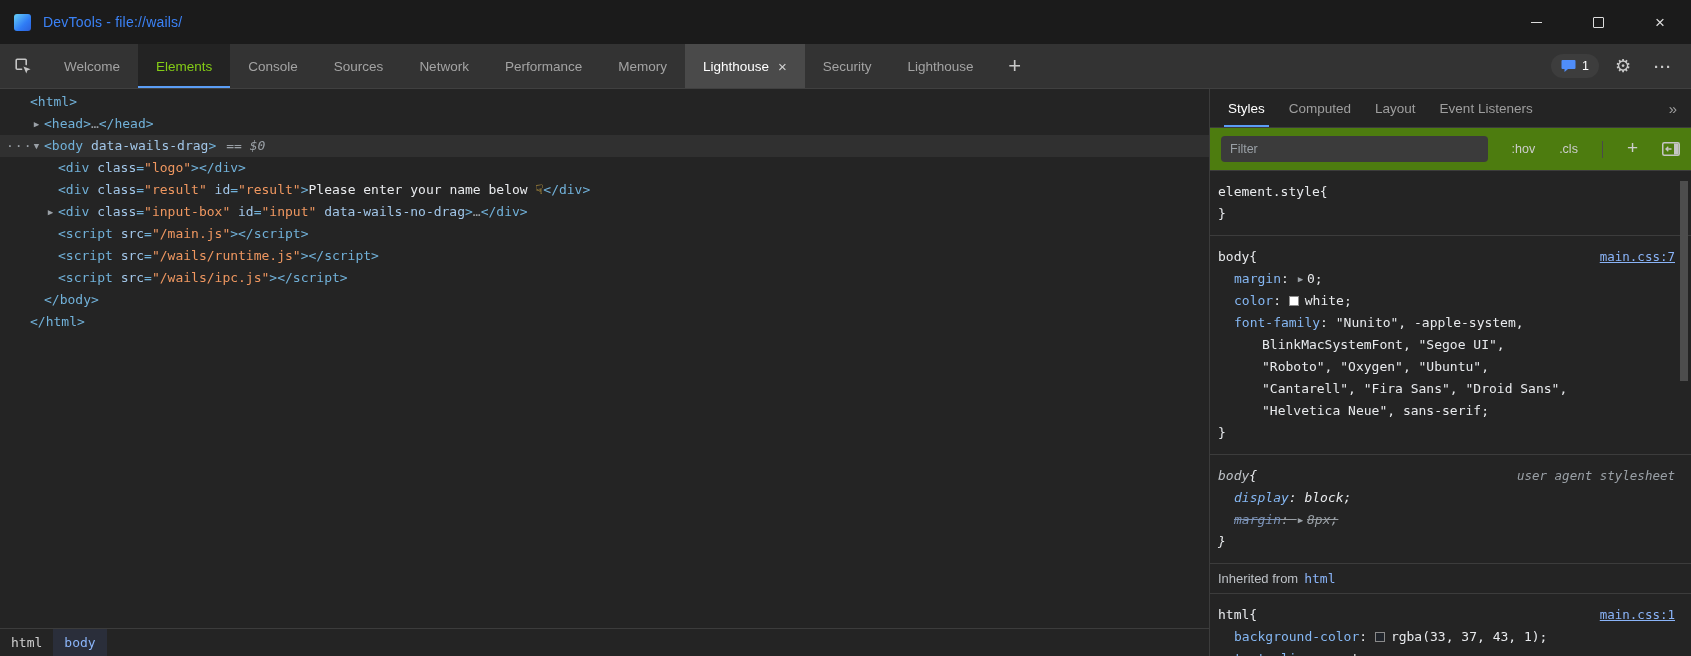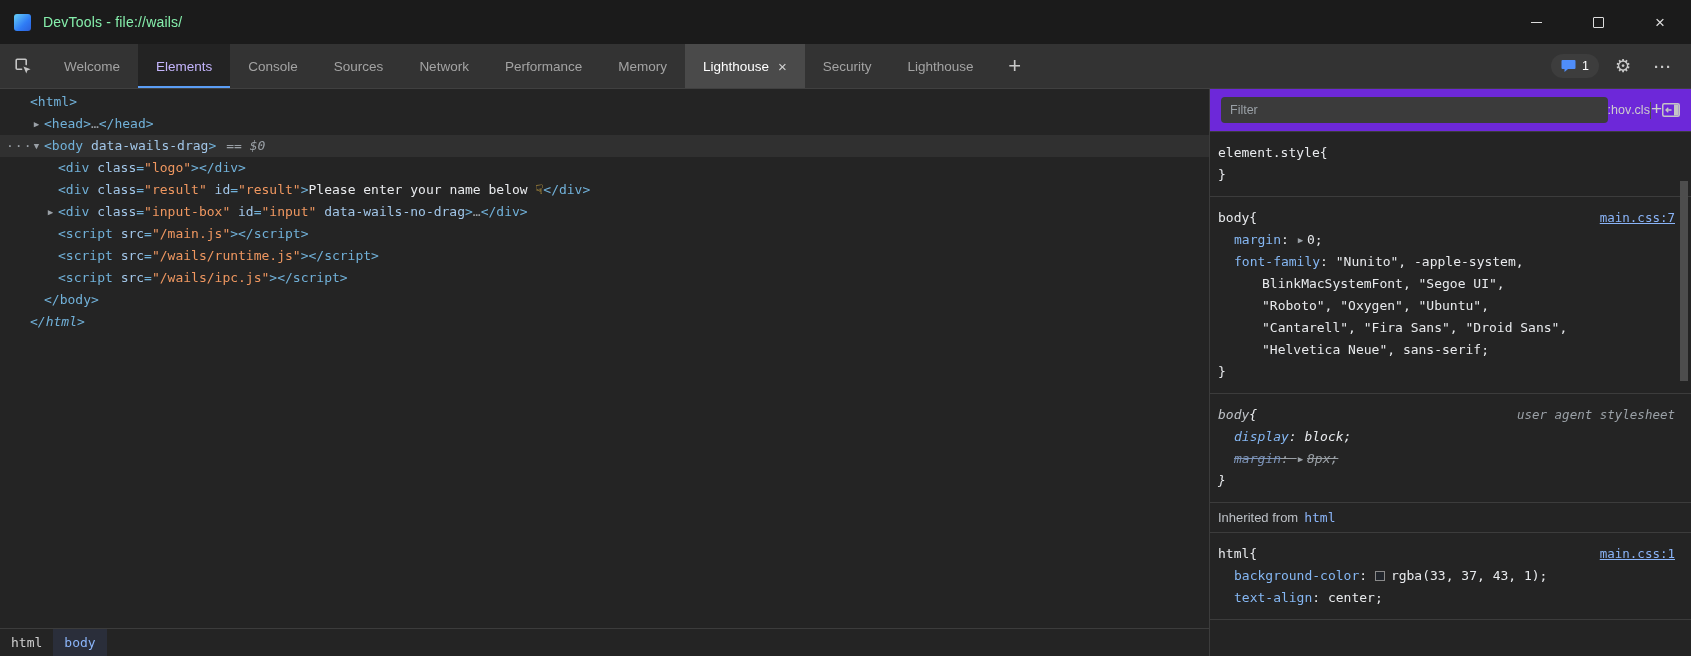--- a/index.html
+++ b/index.html
@@ -6,32 +6,32 @@
   html,body { background:#000; }
   .window {
     width:1691px; height:656px; position:relative; overflow:hidden;
     background:#242424; display:flex; flex-direction:column;
     font-family:"Liberation Sans", sans-serif; color:#e8eaed;
   }
   
   .titlebar { flex:0 0 44px; background:#1b1b1b; display:flex; align-items:center; padding-left:14px; }
   .app-icon { width:17px; height:17px; border-radius:3px; margin-right:12px;
     background:linear-gradient(135deg,#67d1f8 0%, #2f7cf6 60%, #2b5fd9 100%); }
-  .title { color:#86efac; font-size:14px; letter-spacing:.2px; }
+  .title { color:#3b82f6; font-size:14px; letter-spacing:.2px; }
   .win-controls { margin-left:auto; display:flex; height:100%; }
   .win-btn { width:62px; height:100%; display:flex; align-items:center; justify-content:center; color:#dcdcdc; }
   .glyph-min { display:block; width:11px; height:1px; background:#dcdcdc; }
   .glyph-max { display:block; width:11px; height:11px; border:1px solid #dcdcdc; border-radius:1px; }
   .glyph-close { font-size:17px; line-height:1; }
   
   .toolbar { flex:0 0 45px; background:#333333; border-bottom:1px solid #404040; display:flex; align-items:stretch; }
   .inspect-btn { width:46px; display:flex; align-items:center; justify-content:center; }
   .tabs { display:flex; align-items:stretch; }
   .tab { padding:0 18px; display:flex; align-items:center; gap:9px; color:#a3a3a3; font-size:13.5px; position:relative; white-space:nowrap; }
-  .tab.active { color:#c4b5fd; background:#232323; }
+  .tab.active { color:#84cc16; background:#232323; }
   .tab.active::after { content:""; position:absolute; left:0; right:0; bottom:0; height:2.5px; background:var(--tab-underline,#5b9df5); }
   .tab.opentool { background:#4a4a4a; color:#ffffff; }
   .tab-close { color:#d2d2d2; font-size:15px; }
   .add-tab { width:46px; display:flex; align-items:center; justify-content:center; color:#c8c8c8; font-size:22px; font-weight:300; }
   .toolbar-right { margin-left:auto; display:flex; align-items:center; gap:8px; padding-right:12px; }
   .issues-pill { background:#3d3d3d; border-radius:12px; height:24px; display:flex; align-items:center; gap:6px; padding:0 10px; color:#ffffff; font-size:12.5px; }
   .icon-btn { width:32px; height:32px; display:flex; align-items:center; justify-content:center; color:#c9c9c9; }
   .gear-glyph { font-size:18px; }
   .more-glyph { font-size:15px; letter-spacing:1px; font-weight:bold; }
   
@@ -53,21 +53,21 @@
   .crumbs { flex:0 0 28px; border-top:1px solid #3c3c3c; display:flex; align-items:stretch; font-family:"DejaVu Sans Mono", monospace; font-size:13px; }
   .crumb { padding:0 11px; display:flex; align-items:center; color:#cfcfcf; }
   .crumb.active { color:var(--accent,#8ab4f8); background:rgba(99,139,255,0.10); }
   
   .styles-panel { flex:1; min-width:0; display:flex; flex-direction:column; background:#242424; position:relative; }
   .side-tabs { flex:0 0 39px; display:flex; align-items:stretch; border-bottom:1px solid #3c3c3c; padding-left:6px; }
   .side-tab { padding:0 12px; display:flex; align-items:center; color:#9e9e9e; font-size:13.5px; position:relative; white-space:nowrap; }
   .side-tab.active { color:#ffffff; }
   .side-tab.active::after { content:""; position:absolute; left:8px; right:8px; bottom:0; height:2.5px; background:var(--tab-underline,#5b9df5); }
   .more-tabs { margin-left:auto; display:flex; align-items:center; padding:0 14px; color:#9e9e9e; font-size:15px; }
-  .filter-row { flex:0 0 43px; display:flex; align-items:center; gap:0; padding:0 11px; background:#6d28d9; border-bottom:1px solid #3c3c3c; }
+  .filter-row { flex:0 0 43px; display:flex; align-items:center; gap:24px; padding:0 11px; background:#4d7c0f; border-bottom:1px solid #3c3c3c; }
   .filter-input { flex:1; min-width:0; height:26px; background:#3b3b3b; border:none; border-radius:4px; padding:0 9px;
     color:#e8eaed; font-size:12.5px; font-family:"Liberation Sans", sans-serif; outline:none; }
   .filter-input::placeholder { color:#9aa0a6; }
   .tool-txt { color:#cdcdcd; font-size:12.5px; }
   .vdiv { width:1px; height:17px; background:#4a4a4a; }
   .tool-plus { color:#cdcdcd; font-size:19px; font-weight:300; margin-top:-2px; }
   .tool-icon { display:flex; align-items:center; }
   
   .sections { flex:1; overflow:hidden; font-family:"DejaVu Sans Mono", monospace; font-size:13px; }
   .sec { border-bottom:1px solid #3c3c3c; padding:10px 0; }
@@ -178,29 +178,46 @@
           <div class="tree-line" style="padding-left: 30px;"><span class="tk-t">&lt;html&gt;</span></div>
           <div class="tree-line" style="padding-left: 44px;"><span class="arrow">▶</span><span class="tk-t">&lt;head&gt;</span><span class="tk-d">…</span><span class="tk-t">&lt;/head&gt;</span></div>
           <div class="tree-line selected" style="padding-left: 44px;"><span class="gutter-dots">···</span><span class="arrow">▼</span><span class="tk-t">&lt;body</span><span class="tk-a"> data-wails-drag</span><span class="tk-t">&gt;</span><span class="node-suffix">== $0</span></div>
           <div class="tree-line" style="padding-left: 58px;"><span class="tk-t">&lt;div </span><span class="tk-a">class</span><span class="tk-t">=</span><span class="tk-v">"logo"</span><span class="tk-t">&gt;&lt;/div&gt;</span></div>
           <div class="tree-line" style="padding-left: 58px;"><span class="tk-t">&lt;div </span><span class="tk-a">class</span><span class="tk-t">=</span><span class="tk-v">"result"</span><span class="tk-a"> id</span><span class="tk-t">=</span><span class="tk-v">"result"</span><span class="tk-t">&gt;</span><span class="tk-x">Please enter your name below </span><span class="tk-e">☟</span><span class="tk-t">&lt;/div&gt;</span></div>
           <div class="tree-line" style="padding-left: 58px;"><span class="arrow">▶</span><span class="tk-t">&lt;div </span><span class="tk-a">class</span><span class="tk-t">=</span><span class="tk-v">"input-box"</span><span class="tk-a"> id</span><span class="tk-t">=</span><span class="tk-v">"input"</span><span class="tk-a"> data-wails-no-drag</span><span class="tk-t">&gt;</span><span class="tk-d">…</span><span class="tk-t">&lt;/div&gt;</span></div>
           <div class="tree-line" style="padding-left: 58px;"><span class="tk-t">&lt;script </span><span class="tk-a">src</span><span class="tk-t">=</span><span class="tk-v">"/main.js"</span><span class="tk-t">&gt;&lt;/script&gt;</span></div>
           <div class="tree-line" style="padding-left: 58px;"><span class="tk-t">&lt;script </span><span class="tk-a">src</span><span class="tk-t">=</span><span class="tk-v">"/wails/runtime.js"</span><span class="tk-t">&gt;&lt;/script&gt;</span></div>
           <div class="tree-line" style="padding-left: 58px;"><span class="tk-t">&lt;script </span><span class="tk-a">src</span><span class="tk-t">=</span><span class="tk-v">"/wails/ipc.js"</span><span class="tk-t">&gt;&lt;/script&gt;</span></div>
           <div class="tree-line" style="padding-left: 44px;"><span class="tk-t">&lt;/body&gt;</span></div>
-          <div class="tree-line" style="padding-left: 30px; font-style: italic;"><span class="tk-t">&lt;/html&gt;</span></div>
+          <div class="tree-line" style="padding-left: 30px;"><span class="tk-t">&lt;/html&gt;</span></div>
         </div>
       <div class="crumbs">
           <div class="crumb">html</div>
           <div class="crumb active">body</div>
         </div>
     </div>
 
     <div class="styles-panel">
+      <div class="side-tabs">
+        <div class="side-tabs-list" style="display:flex;align-items:stretch;">
+            <div class="side-tab active">
+              <span>Styles</span>
+            </div>
+            <div class="side-tab">
+              <span>Computed</span>
+            </div>
+            <div class="side-tab">
+              <span>Layout</span>
+            </div>
+            <div class="side-tab">
+              <span>Event Listeners</span>
+            </div>
+          </div>
+        <span class="more-tabs">»</span>
+      </div>
       <div class="filter-row">
         <input class="filter-input" placeholder="Filter" style="">
         <span class="tool-txt">:hov</span>
         <span class="tool-txt">.cls</span>
         <span class="vdiv"></span>
         <span class="tool-plus">+</span>
         <span class="tool-icon">
           <svg width="18" height="14" viewBox="0 0 18 14">
             <rect x="0.75" y="0.75" width="16.5" height="12.5" rx="1.5" fill="none" stroke="#c5c5c5" stroke-width="1.5"></rect>
             <rect x="12" y="1.5" width="4.5" height="11" fill="#c5c5c5"></rect>
@@ -218,20 +235,21 @@
             <div class="close-brace">}</div>
           </div>
           <div class="sec">
             <div class="rule-head">
               <span class="sel">body</span>
               <span class="brace"> {</span>
               <span class="head-spacer"></span>
               <span class="css-link">main.css:7</span>
             </div>
             <div class="decl"><span class="p">margin</span><span class="colon">: </span><span class="exp-arrow">▶</span><span class="val">0;</span></div>
+            <div class="decl"><span class="p">color</span><span class="colon">: </span><span class="swatch" style="background: rgb(255, 255, 255);"></span><span class="val">white;</span></div>
             <div class="decl"><span class="p">font-family</span><span class="colon">: </span><span class="val">"Nunito", -apple-system,</span></div>
             <div class="decl cont"><span class="val">BlinkMacSystemFont, "Segoe UI",</span></div>
             <div class="decl cont"><span class="val">"Roboto", "Oxygen", "Ubuntu",</span></div>
             <div class="decl cont"><span class="val">"Cantarell", "Fira Sans", "Droid Sans",</span></div>
             <div class="decl cont"><span class="val">"Helvetica Neue", sans-serif;</span></div>
             <div class="close-brace">}</div>
           </div>
           <div class="sec ua-sec">
             <div class="rule-head">
               <span class="sel ua">body</span>

